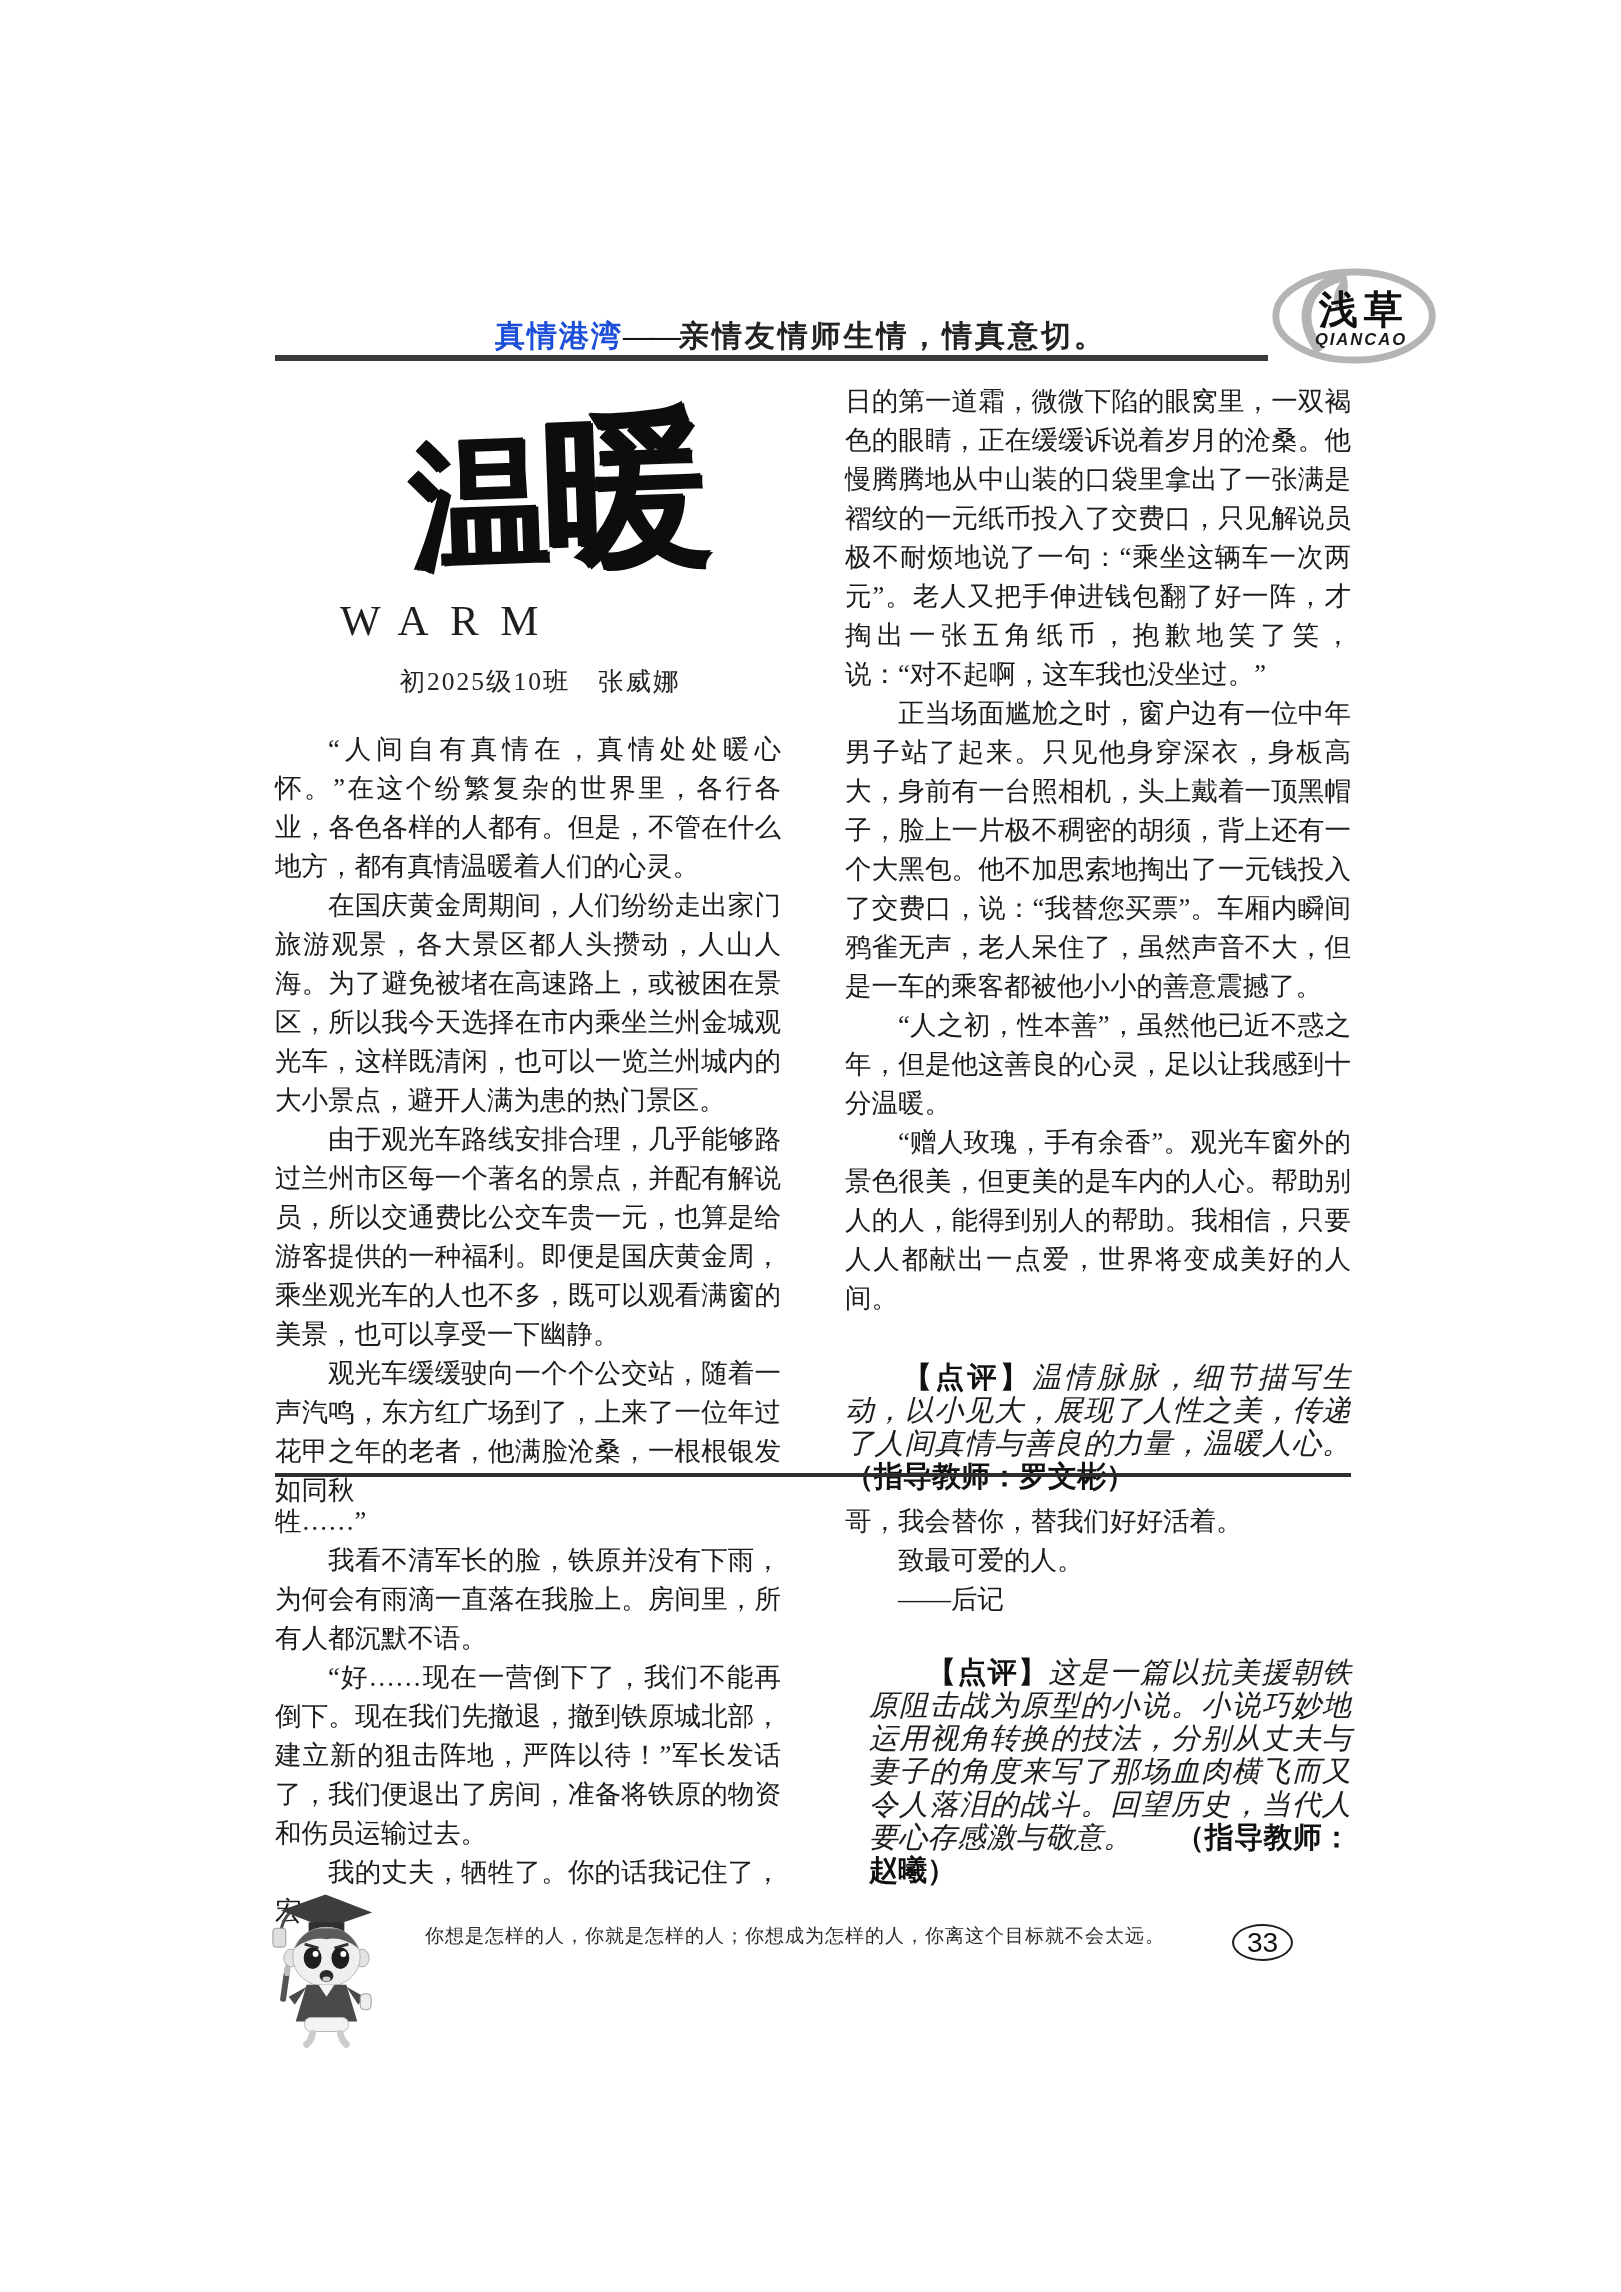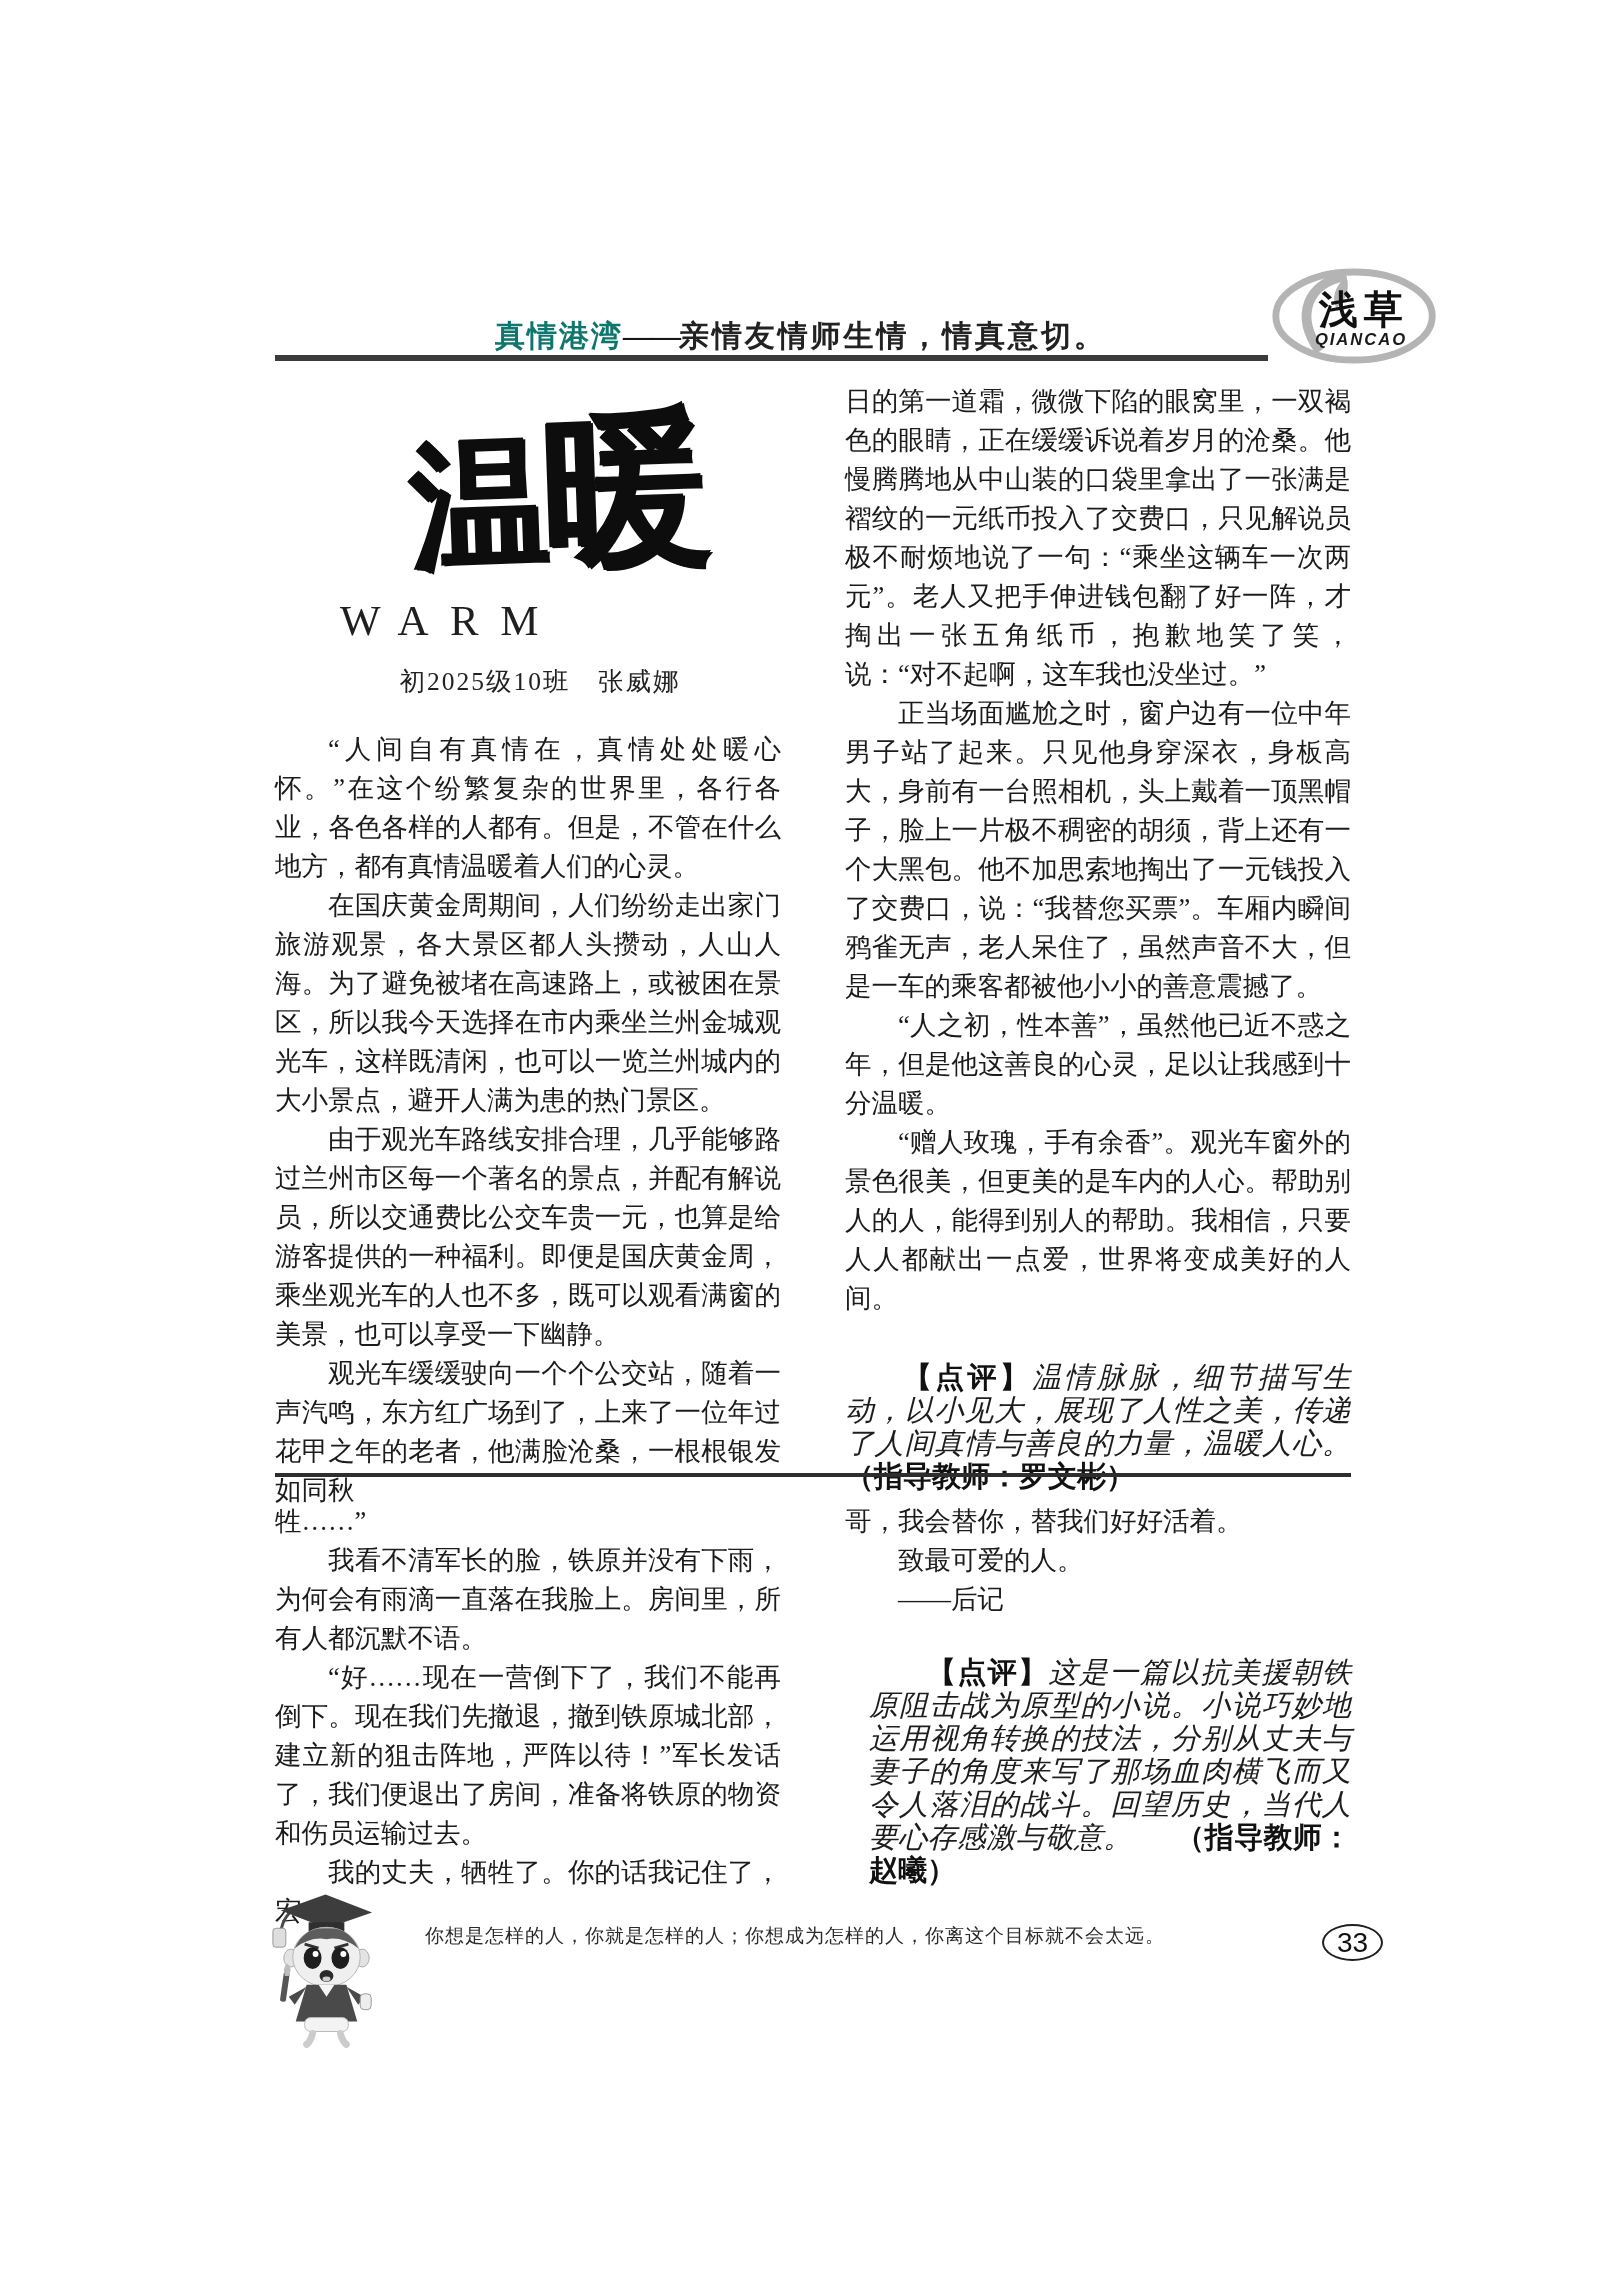--- a/index.html
+++ b/index.html
@@ -1,21 +1,21 @@
 <!DOCTYPE html>
 <html><head>
 <meta charset="utf-8">
 <style>
   html,body{margin:0;padding:0;background:#888;}
   .page{position:relative;width:1621px;height:2293px;background:#ffffff;margin:0 auto;
         font-family:"Liberation Serif","DejaVu Serif",serif;color:#1b1b1b;overflow:hidden;}
 
   
   .header-title{position:absolute;top:316px;left:495px;font-size:30px;white-space:nowrap;}
-  .header-title .hd-bold{font-family:"Liberation Sans","DejaVu Sans",sans-serif;font-weight:900;letter-spacing:2px;color:#0f766e;}
+  .header-title .hd-bold{font-family:"Liberation Sans","DejaVu Sans",sans-serif;font-weight:900;letter-spacing:2px;color:#1d4ed8;}
   .header-title .hd-dash{font-weight:900;color:#161616;letter-spacing:-2px;}
   .header-title .hd-tag{font-weight:600;color:#222;letter-spacing:2.9px;}
   .header-rule{position:absolute;top:355px;left:275px;width:1076px;height:5.9px;background:#3b3b3b;}
   .logo{position:absolute;top:267px;left:1268px;width:176px;height:102px;}
 
   
   .article{position:absolute;left:275px;width:1076px;display:flex;justify-content:space-between;}
   .article .col{width:506px;}
   #article1{top:382px;}
   #article2{top:1502px;}
@@ -43,21 +43,21 @@
   
   .gap-top{margin-top:39px;}
 
   
   .mid-rule{position:absolute;top:1473px;left:275px;width:1076px;height:3.9px;background:#2e2e2e;}
 
   
   .mascot{position:absolute;left:261px;top:1884px;width:129px;height:165px;}
   .footer-quote{position:absolute;left:425px;top:1923px;width:765px;font-size:19px;letter-spacing:1px;
                 color:#2a2a2a;font-family:"Liberation Sans","DejaVu Sans",sans-serif;}
-  .page-num{position:absolute;left:1322px;top:1924px;width:57px;height:33px;border:2.9px solid #1f1f1f;
+  .page-num{position:absolute;left:1232px;top:1924px;width:57px;height:33px;border:2.9px solid #1f1f1f;
             border-radius:50%;text-align:center;line-height:33px;font-size:28px;
             font-family:"Liberation Sans","DejaVu Sans",sans-serif;color:#111;}
 </style>
 </head>
 <body>
 
 <div class="page">
 
   <div class="header-title">
     <span class="hd-bold">真情港湾</span><span class="hd-dash">——</span><span class="hd-tag">亲情友情师生情，情真意切。</span>

